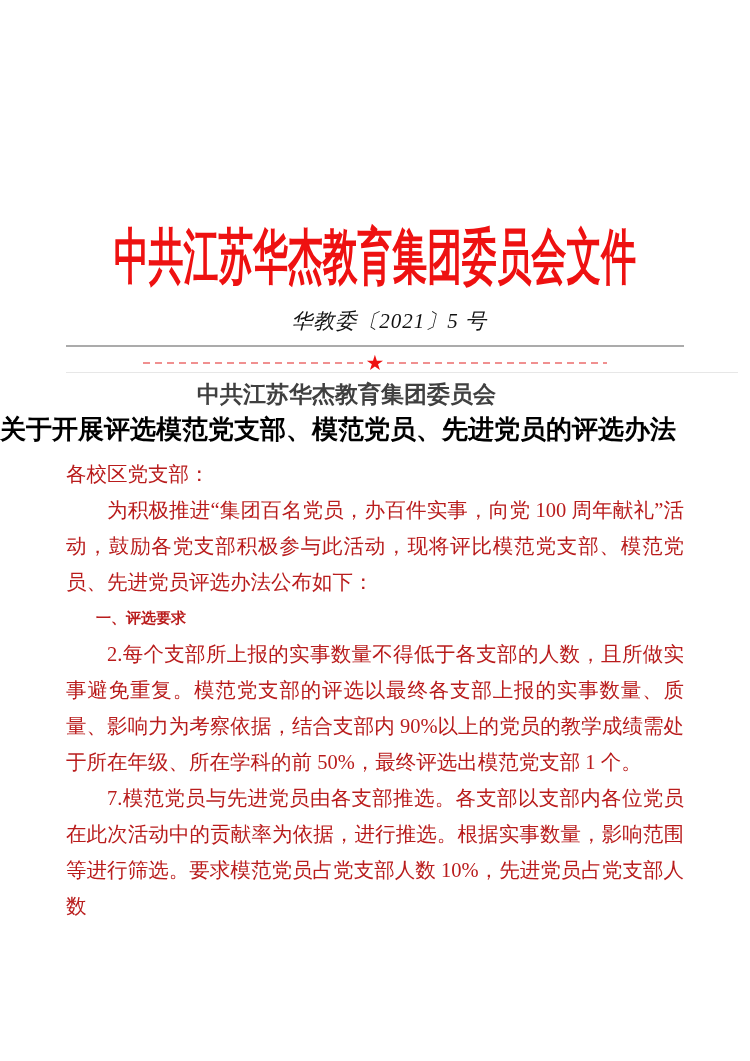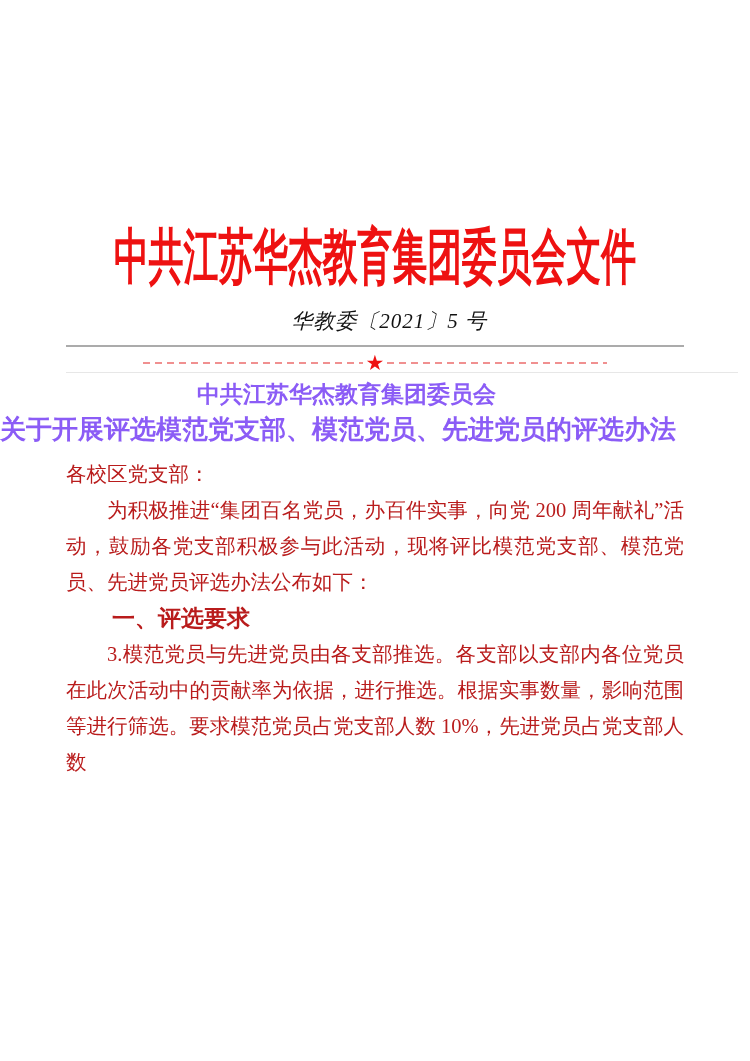--- a/index.html
+++ b/index.html
@@ -95,32 +95,32 @@
   
   .org-heading {
     position: absolute;
     top: 379px;
     left: 0;
     width: 693px;
     text-align: center;
     font-family: "Liberation Sans", sans-serif;
     font-weight: bold;
     font-size: 23px;
-    color: #8b5cf6;
+    color: #404040;
   }
   .doc-title {
     position: absolute;
     top: 412px;
     left: 0;
     width: 594px;
     text-align: center;
     font-family: "Liberation Sans", sans-serif;
     font-weight: bold;
     font-size: 26px;
-    color: #8b5cf6;
+    color: #000000;
     white-space: nowrap;
   }
 
   
   .body-text {
     position: absolute;
     top: 456px;
     left: 66px;
     width: 618px;
     font-family: "Liberation Serif", serif;
@@ -132,21 +132,21 @@
   .body-text p {
     margin: 0;
     padding: 0;
   }
   .indent {
     text-indent: 2em;
   }
   .section-heading {
     font-weight: bold;
     font-family: "Liberation Sans", sans-serif;
-    font-size: 23px;
+    font-size: 15px;
   }
 </style>
 </head>
 <body>
 
 <div class="page">
 
   <div class="banner-wrap">
     <div class="banner-title">中共江苏华杰教育集团委员会文件</div>
   </div>
@@ -162,18 +162,19 @@
   </div>
 
   <div class="rule-light"></div>
 
   <div class="org-heading">中共江苏华杰教育集团委员会</div>
 
   <div class="doc-title">关于开展评选模范党支部、模范党员、先进党员的评选办法</div>
 
   <div class="body-text">
     <p>各校区党支部：</p>
-    <p class="indent">为积极推进“集团百名党员，办百件实事，向党 200 周年献礼”活动，鼓励各党支部积极参与此活动，现将评比模范党支部、模范党员、先进党员评选办法公布如下：</p>
+    <p class="indent">为积极推进“集团百名党员，办百件实事，向党 100 周年献礼”活动，鼓励各党支部积极参与此活动，现将评比模范党支部、模范党员、先进党员评选办法公布如下：</p>
     <p class="indent section-heading">一、评选要求</p>
-    <p class="indent">3.模范党员与先进党员由各支部推选。各支部以支部内各位党员在此次活动中的贡献率为依据，进行推选。根据实事数量，影响范围等进行筛选。要求模范党员占党支部人数 10%，先进党员占党支部人数</p>
+    <p class="indent">2.每个支部所上报的实事数量不得低于各支部的人数，且所做实事避免重复。模范党支部的评选以最终各支部上报的实事数量、质量、影响力为考察依据，结合支部内 90%以上的党员的教学成绩需处于所在年级、所在学科的前 50%，最终评选出模范党支部 1 个。</p>
+    <p class="indent">7.模范党员与先进党员由各支部推选。各支部以支部内各位党员在此次活动中的贡献率为依据，进行推选。根据实事数量，影响范围等进行筛选。要求模范党员占党支部人数 10%，先进党员占党支部人数</p>
   </div>
 
 </div>
 
 </body></html>

